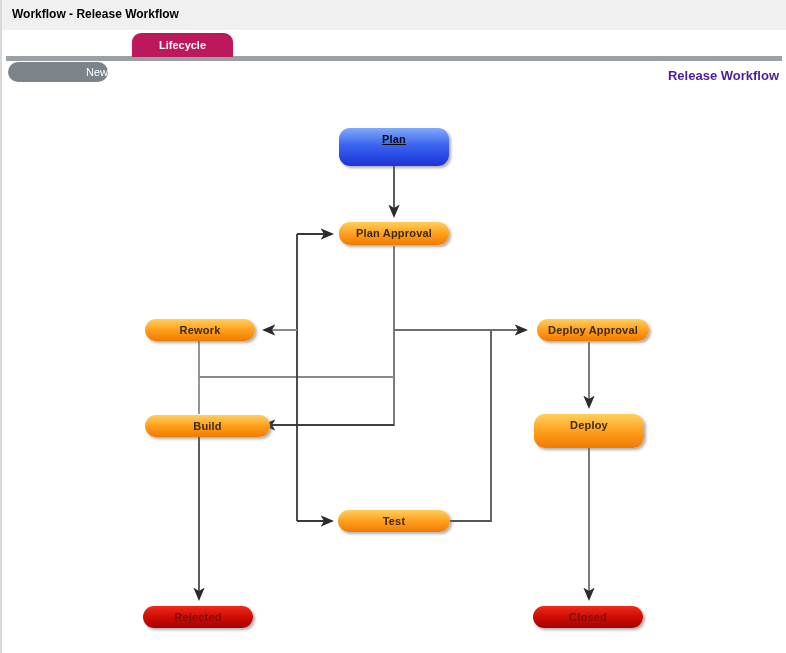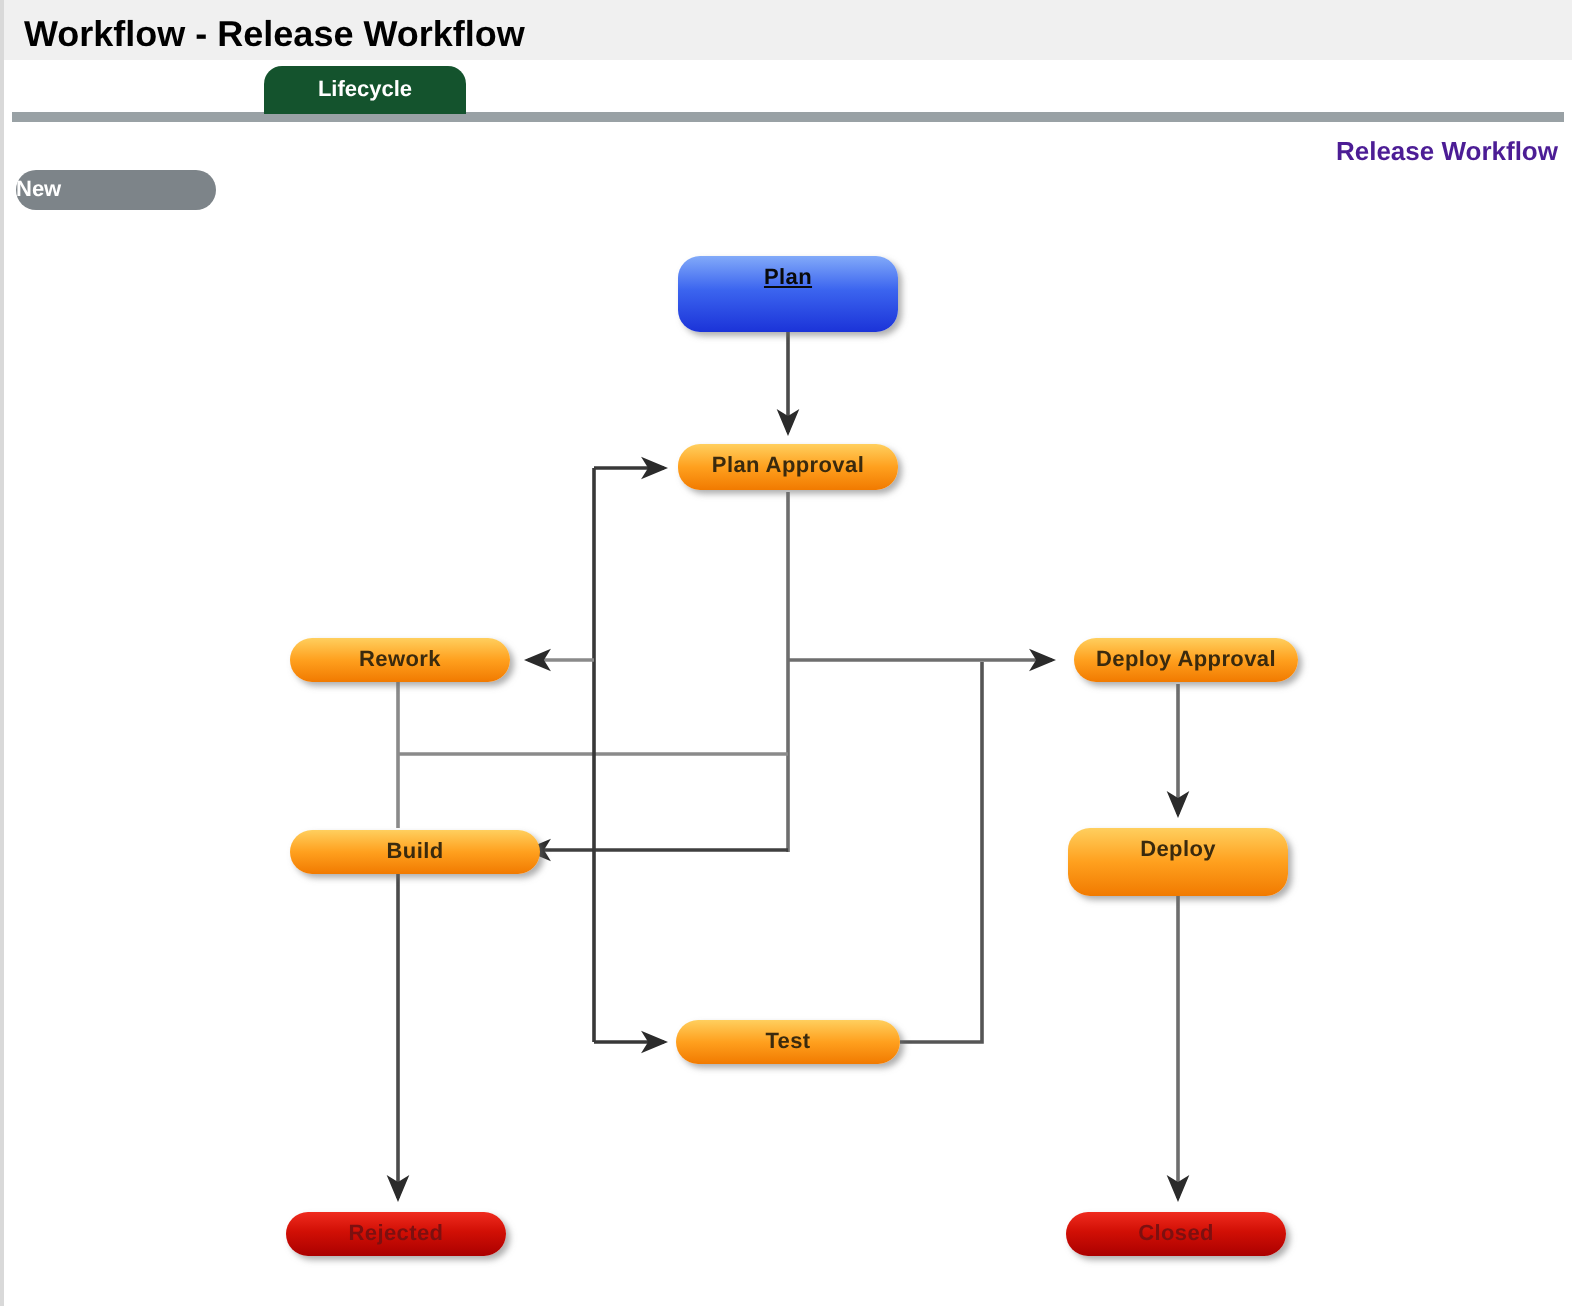--- a/index.html
+++ b/index.html
@@ -3,32 +3,32 @@
 <meta charset="utf-8">
 <style>
   * { margin:0; padding:0; box-sizing:border-box; }
   html,body { width:786px; height:653px; background:#ffffff; overflow:hidden;
               font-family:"Liberation Sans", sans-serif; }
   #app { position:relative; width:786px; height:653px; background:#fff; }
 
   .left-edge { position:absolute; left:0; top:0; width:2px; height:653px; background:#d9d9d9; }
 
   .titlebar { position:absolute; left:2px; top:0; width:784px; height:30px; background:#f0f0f0; }
-  .titlebar .title { position:absolute; left:10px; top:7px; font-size:18px; font-weight:bold; color:#000; }
+  .titlebar .title { position:absolute; left:10px; top:7px; font-size:12px; font-weight:bold; color:#000; }
 
   .tab { position:absolute; height:23px; border-radius:9px 9px 0 0; color:#fff;
          font-size:11px; font-weight:bold; text-align:center; line-height:24px; cursor:default; }
   .tab-workflow  { left:25px;  top:34px; width:98px;  background:#99a1a5; z-index:3; }
-  .tab-lifecycle { left:132px; top:33px; width:101px; height:24px; background:#14532d; z-index:2; }
+  .tab-lifecycle { left:132px; top:33px; width:101px; height:24px; background:#be185d; z-index:2; }
 
   .tabbar { position:absolute; left:6px; top:56px; width:776px; height:5px; background:#99a1a5; z-index:1; }
 
   .new-btn { position:absolute; left:8px; top:62px; width:100px; height:20px; border-radius:10px;
-             background:#7d8489; color:#fff; font-size:11px; font-weight:bold;
-             text-align:left; line-height:20px; cursor:pointer;margin-top:23px; }
+             background:#7d8489; color:#fff; font-size:11px; font-weight:normal;
+             text-align:right; line-height:20px; cursor:pointer; }
 
   .context-label { position:absolute; right:7px; top:68px; font-size:13px; font-weight:bold; color:#4c1d95; }
 
   #diagram { position:absolute; left:0; top:0; width:786px; height:653px; }
   #edge-layer { position:absolute; left:0; top:0; }
 
   .node { position:absolute; border-radius:11px; text-align:center; font-size:11px; font-weight:bold;
           letter-spacing:0.2px; box-shadow:2px 2px 3px rgba(110,110,110,0.55); cursor:pointer; z-index:5; }
   .node.start { background:linear-gradient(180deg,#82aaf9 0%,#3b64ef 45%,#1b33d8 100%); color:#0a0a0a; }
   .node.state { background:linear-gradient(180deg,#ffcf5e 0%,#ffa01e 50%,#f17a00 100%); color:#3a2a0e; }

